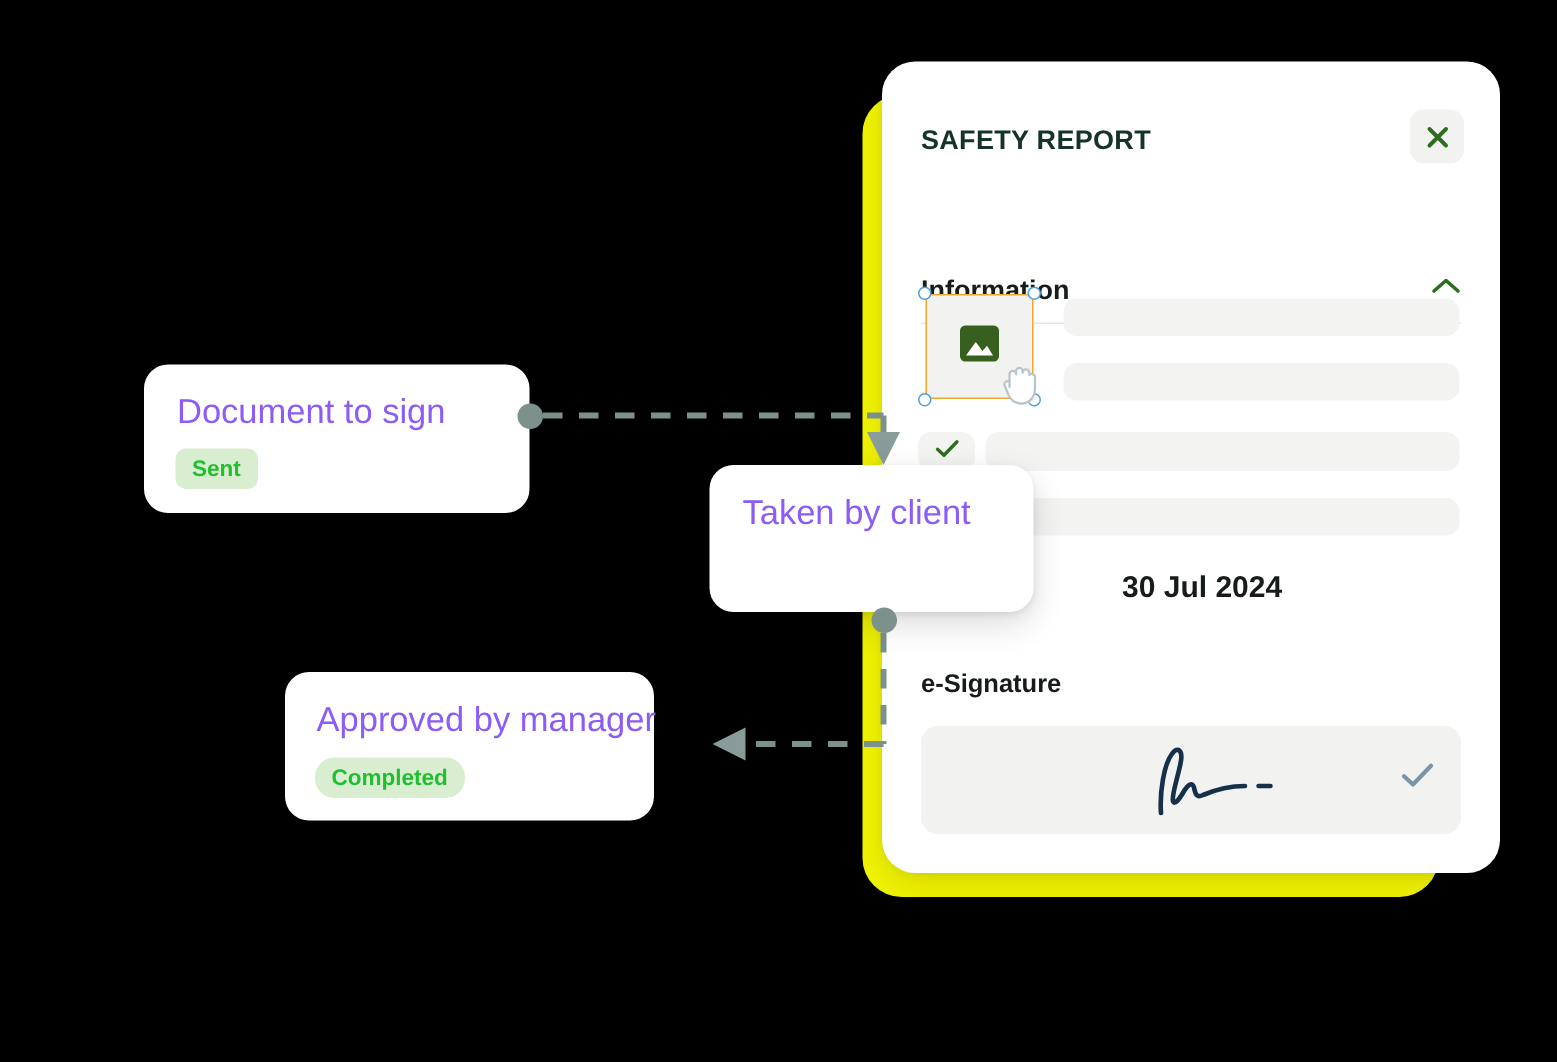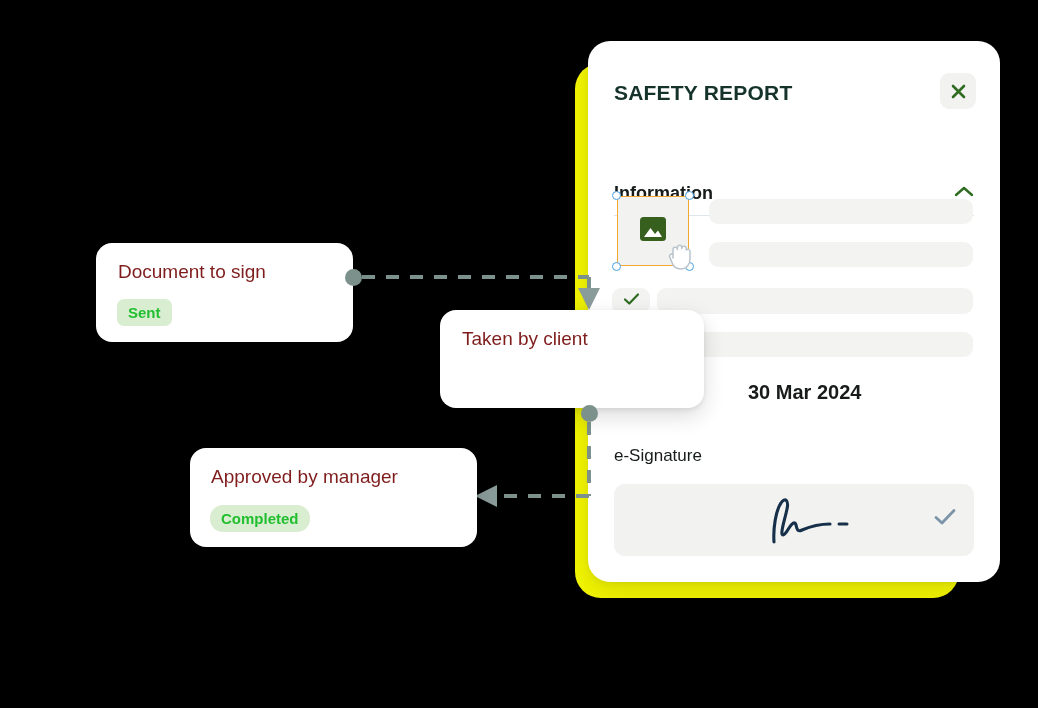--- a/index.html
+++ b/index.html
@@ -59,21 +59,21 @@
   }
 
   .panel-header {
     position: absolute;
     left: 26px;
     top: 32px;
     right: 24px;
     height: 44px;
   }
   .panel-title {
-    font-size: 21px;
+    font-size: 18px;
     font-weight: bold;
     letter-spacing: 0.2px;
     color: #16332b;
     line-height: 40px;
     margin: 0;
   }
   .close-button {
     position: absolute;
     right: 0;
     top: 0;
@@ -180,21 +180,21 @@
     font-weight: bold;
     color: #171b1a;
     z-index: 5;
   }
 
   .esig-label {
     position: absolute;
     left: 614px;
     top: 446px;
     font-size: 17px;
-    font-weight: normal;
+    font-weight: bold;
     color: #171b1a;
     z-index: 5;
   }
   .esig-box {
     position: absolute;
     left: 614px;
     top: 484px;
     width: 360px;
     height: 72px;
     background: #f2f2f0;
@@ -207,44 +207,44 @@
   
   .node-card {
     position: absolute;
     background: #ffffff;
     border-radius: 16px;
     box-shadow: 0 8px 22px rgba(0,0,0,0.14), 0 2px 5px rgba(0,0,0,0.08);
     z-index: 10;
   }
   .node-title {
     position: absolute;
-    font-size: 19px;
-    color: #7f1d1d;
+    font-size: 23px;
+    color: #8b5cf6;
     white-space: nowrap;
   }
   .badge {
     position: absolute;
     background: #d9edd0;
     color: #21bf2f;
     font-size: 15px;
     font-weight: bold;
     border-radius: 7px;
     padding: 5px 11px;
     white-space: nowrap;
   }
 
   #card-document { left: 96px; top: 243px; width: 257px; height: 99px; }
   #card-document .node-title { left: 22px; top: 18px; }
   #card-document .badge { left: 21px; top: 56px; }
 
-  #card-taken { left: 440px; top: 310px; width: 264px; height: 98px; }
+  #card-taken { left: 473px; top: 310px; width: 216px; height: 98px; }
   #card-taken .node-title { left: 22px; top: 18px; }
   #card-taken .badge { left: 21px; top: 56px; }
 
-  #card-approved { left: 190px; top: 448px; width: 287px; height: 99px; }
+  #card-approved { left: 190px; top: 448px; width: 246px; height: 99px; }
   #card-approved .node-title { left: 21px; top: 18px; }
   #card-approved .badge { left: 20px; top: 57px; border-radius: 13px; }
 
   .conn-dot {
     position: absolute;
     width: 17px; height: 17px;
     border-radius: 50%;
     background: #7c918c;
     z-index: 11;
   }
@@ -327,21 +327,21 @@
   <div class="check-chip" style="left:612px; top:288px; width:38px; height:26px;">
     <span>
       <svg width="17" height="14" viewBox="0 0 17 14">
         <path d="M2 7.5 L6.3 11.5 L15 2.5" stroke="#2f6b20" stroke-width="2.2" fill="none" stroke-linecap="round" stroke-linejoin="round"></path>
       </svg>
     </span>
   </div>
   <div class="skel" style="left:657px; top:288px; width:316px; height:26px;"></div>
   <div class="skel" style="left:657px; top:332px; width:316px; height:25px;"></div>
 
-  <div class="date-text">30 Mar 2024</div>
+  <div class="date-text">30 Jul 2024</div>
 
   <div class="esig-label">e-Signature</div>
 
   <div class="esig-box">
     <span class="esig-svg">
       <svg width="120" height="60" viewBox="0 0 120 60">
         <path d="M22 52 C21 38 24 20 29 13 C33 7 37 10 35 19
                  C33 29 29 40 30 44 C31 47 34 43 37 38
                  C40 33 43 31 44 35 C45 40 46 42 50 40
                  C57 37 66 34 78 34" stroke="#16304a" stroke-width="3.1" fill="none" stroke-linecap="round" stroke-linejoin="round"></path>

